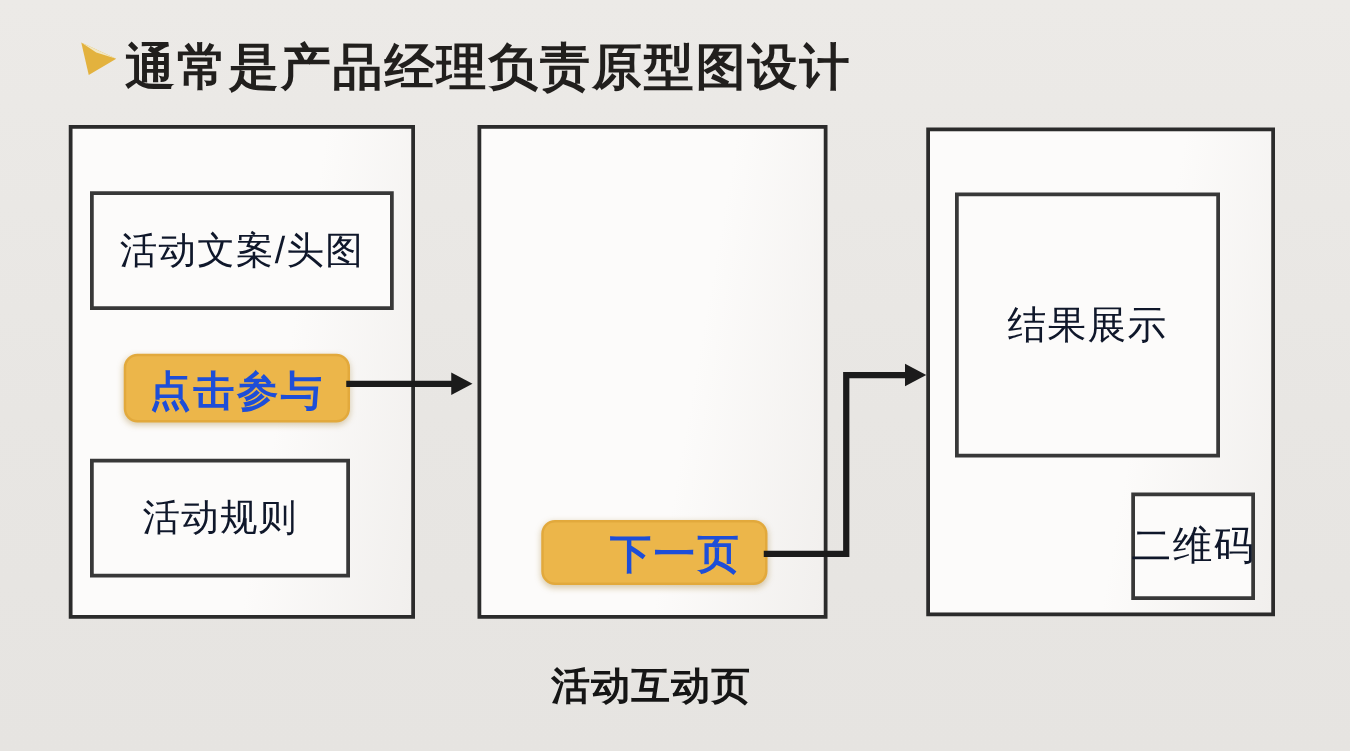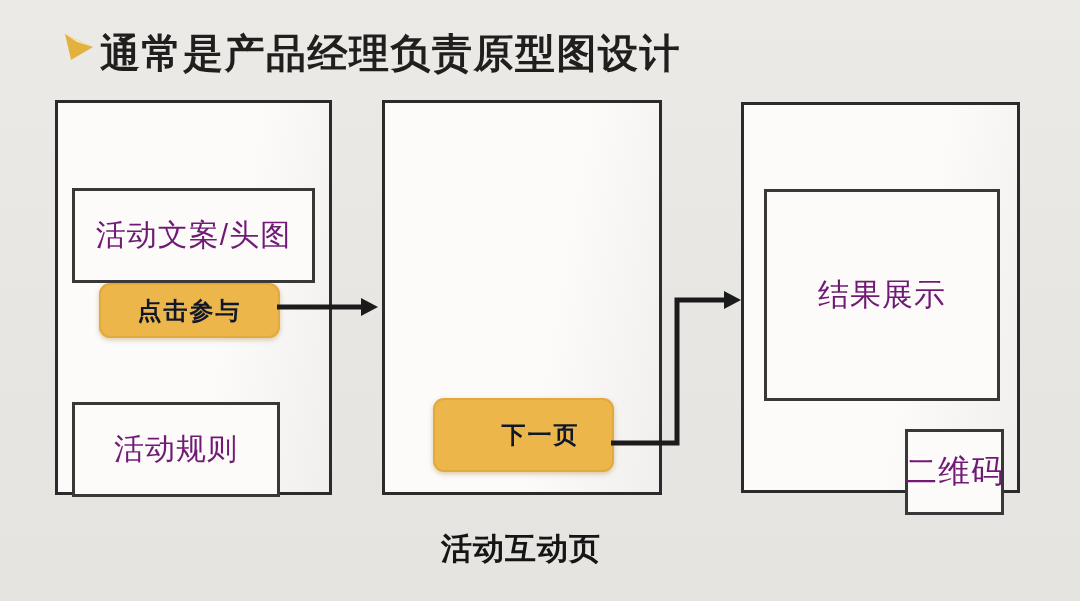--- a/index.html
+++ b/index.html
@@ -49,49 +49,48 @@
   .wire-box {
     position: absolute;
     border: 3px solid #383838;
     box-sizing: border-box;
     background: #fcfbfa;
     display: flex;
     align-items: center;
     justify-content: center;
     font-size: 30px;
     letter-spacing: 1px;
-    color: #701a75;
+    color: #0f172a;
     white-space: nowrap;
-    margin-top: 35px;
   }
   
   .box-header { left: 14px;  top: 50px;  width: 243px; height: 95px; }
   .box-rules  { left: 14px;  top: 264px; width: 208px; height: 95px; }
-  .box-result { left: 20px;  top: 49px;  width: 236px; height: 212px; font-size: 31px; }
+  .box-result { left: 20px;  top: 49px;  width: 212px; height: 212px; font-size: 31px; }
   .box-qr     { left: 161px; top: 289px; width: 99px;  height: 86px; font-size: 32px; }
 
   .pill-button {
     position: absolute;
     background: #ecb64a;
     border: 2px solid #e2a93c;
     border-radius: 11px;
     box-sizing: border-box;
     display: flex;
-    align-items: center;
+    align-items: flex-end;
     justify-content: center;
-    font-size: 24px;
+    font-size: 33px;
     font-weight: bold;
     letter-spacing: 2px;
-    color: #0f172a;
+    color: #1d4ed8;
     box-shadow: 0 2px 5px rgba(150,110,20,0.35);
     cursor: pointer;
     white-space: nowrap;
   }
   .btn-join { left: 41px; top: 180px; width: 181px; height: 55px; }
-  .btn-next { left: 48px; top: 295px; width: 181px; height: 74px; padding-left: 34px; }
+  .btn-next { left: 48px; top: 313px; width: 181px; height: 52px; padding-left: 34px; }
 
   
   .arrows {
     position: absolute;
     left: 0; top: 0;
     width: 1080px; height: 601px;
     pointer-events: none;
   }
 
   

